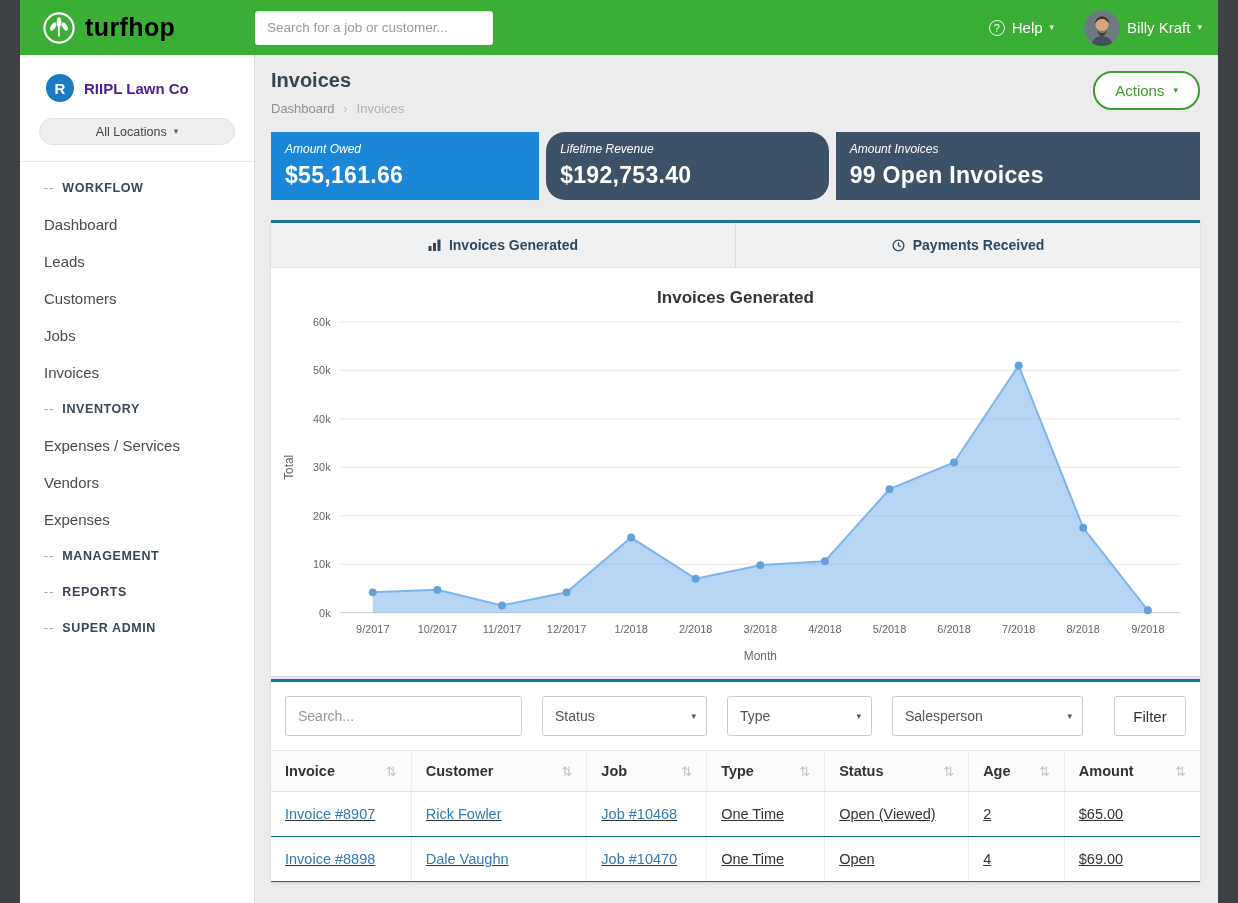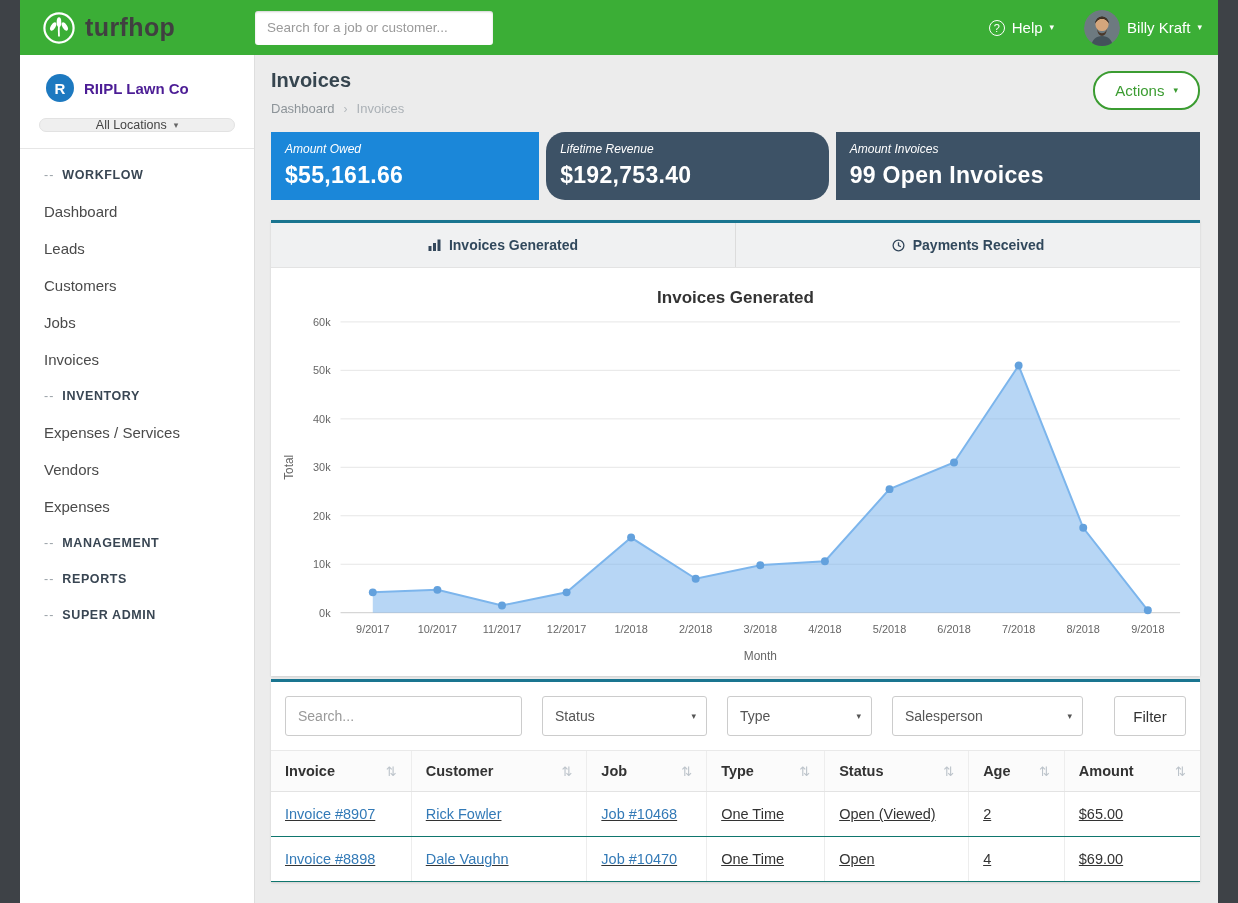--- a/index.html
+++ b/index.html
@@ -3,21 +3,21 @@
 <meta charset="utf-8">
 <style>
   * { box-sizing: border-box; margin: 0; padding: 0; }
   html,body { width:1238px; height:903px; overflow:hidden; }
   body { background:#3e4247; font-family:"Liberation Sans", sans-serif; }
   .frame { height:903px; padding:0 20px; }
   .app { height:100%; display:flex; flex-direction:column; background:#ececec; }
 
   
   .topbar { flex:0 0 55px; background:#3bae36; display:flex; align-items:center; }
-  .brand { width:235px; flex:0 0 235px; display:flex; align-items:center; gap:9px; padding-left:22px; color:#404040; cursor:pointer; }
+  .brand { width:235px; flex:0 0 235px; display:flex; align-items:center; gap:9px; padding-left:22px; color:#000000; cursor:pointer; }
   .brand-name { font-size:25px; font-weight:bold; letter-spacing:.4px; }
   .logo svg { display:block; }
   .search-input { width:238px; height:34px; border:none; border-radius:3px; padding:0 12px; font-size:13.5px; color:#333;
                   box-shadow: inset 0 1px 2px rgba(0,0,0,.18); outline:none; }
   .search-input::placeholder { color:#9a9a9a; }
   .top-right { margin-left:auto; display:flex; align-items:center; gap:30px; color:#fff; padding-right:16px; }
   .help, .user { display:flex; align-items:center; gap:7px; font-size:15px; cursor:pointer; }
   .q-circle { width:16px; height:16px; border:1px solid #fff; border-radius:50%; font-size:11px;
               display:flex; align-items:center; justify-content:center; }
   .caret { font-size:9px; line-height:1; }
@@ -26,21 +26,21 @@
 
   
   .body-row { flex:1; display:flex; min-height:0; }
 
   
   .sidebar { flex:0 0 235px; width:235px; background:#fff; border-right:1px solid #dedede; }
   .company { display:flex; align-items:center; gap:10px; padding:19px 0 14px 26px; }
   .r-badge { width:28px; height:28px; border-radius:50%; background:#1d79c0; color:#fff; font-weight:bold;
              font-size:15px; display:flex; align-items:center; justify-content:center; }
   .company-name { font-weight:bold; color:#4c1d95; font-size:15px; }
-  .locations-pill { margin:2px auto 16px; width:196px; height:14px; background:#efefef; border:1px solid #e2e2e2;
+  .locations-pill { margin:2px auto 16px; width:196px; height:27px; background:#efefef; border:1px solid #e2e2e2;
                     border-radius:14px; display:flex; align-items:center; justify-content:center; gap:7px;
                     font-size:12.5px; color:#444; cursor:pointer; font-family:inherit; }
   .locations-pill .caret { color:#666; }
   .sidebar-divider { border:none; border-top:1px solid #e6e6e6; }
   .sidenav { padding:8px 0 0 24px; }
   .nav-section { display:flex; align-items:center; gap:8px; padding:11px 0; font-size:12.5px; font-weight:bold;
                  color:#394653; letter-spacing:.6px; cursor:pointer; }
   .dashes { color:#9aa2a8; font-weight:normal; letter-spacing:1px; }
   .nav-item { padding:10px 0; font-size:15px; color:#4a4a4a; cursor:pointer; }
 

